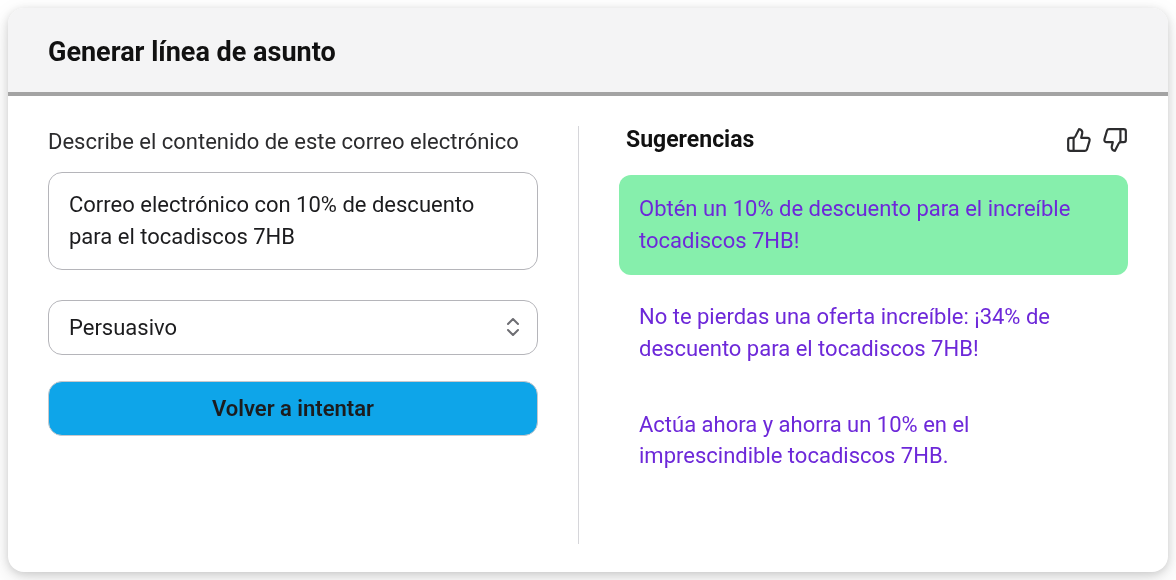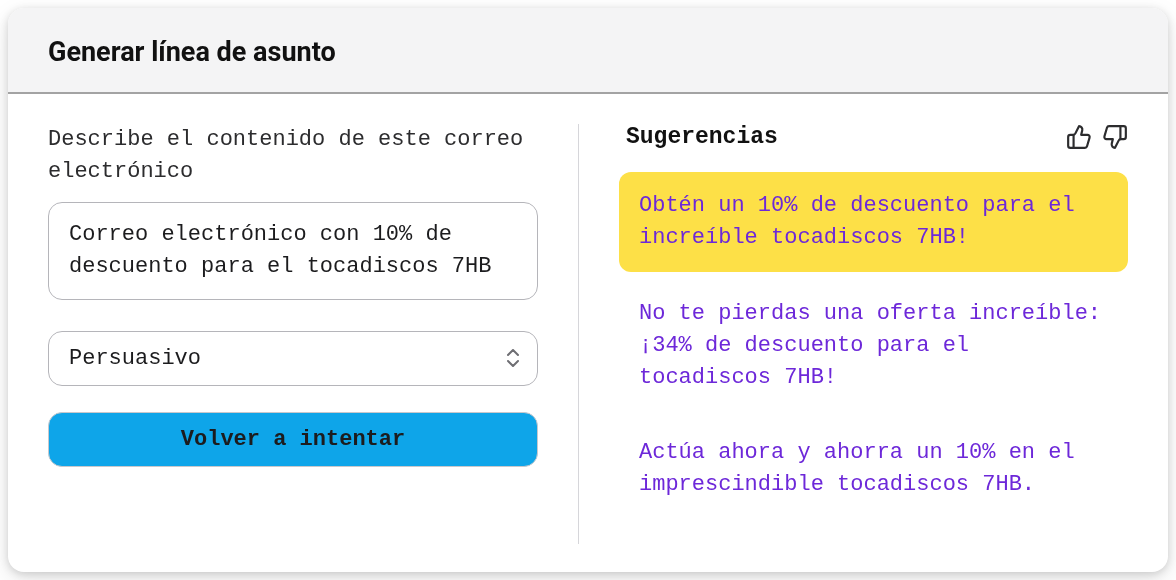--- a/index.html
+++ b/index.html
@@ -18,33 +18,32 @@
       border-radius: 16px;
       overflow: hidden;
       box-shadow: 0 2px 8px rgba(0,0,0,0.15), 0 8px 24px rgba(0,0,0,0.1);
       background: #fff;
       display: flex;
       flex-direction: column;
     }
     .card-header {
       background: #f4f4f5;
       padding: 28px 40px 24px 40px;
-      border-bottom: 2px solid #a3a3a3;
+      border-bottom: 4px solid #a3a3a3;
     }
     .card-title {
       font-size: 27px;
       font-weight: 700;
       color: #111;
     }
     .card-body {
       flex: 1;
       display: flex;
       padding: 30px 40px 28px 40px;
       gap: 4px;
-      font-family: Liberation Mono, monospace;
     }
     .left-panel {
       width: 520px;
       padding-right: 30px;
     }
     .divider {
       width: 1px;
       background: #d6d6da;
       margin: 0 6px;
     }
@@ -143,21 +142,21 @@
     }
     .suggestion-item {
       font-size: 22px;
       line-height: 1.45;
       color: #6d28d9;
       padding: 18px 20px;
       border-radius: 12px;
       cursor: pointer;
     }
     .suggestion-item.selected {
-      background: #fde047;
+      background: #86efac;
     }
   </style>
 </head>
 <body>
 
 <div class="card">
   <div class="card-header">
     <h1 class="card-title">Generar línea de asunto</h1>
   </div>
   <div class="card-body">

